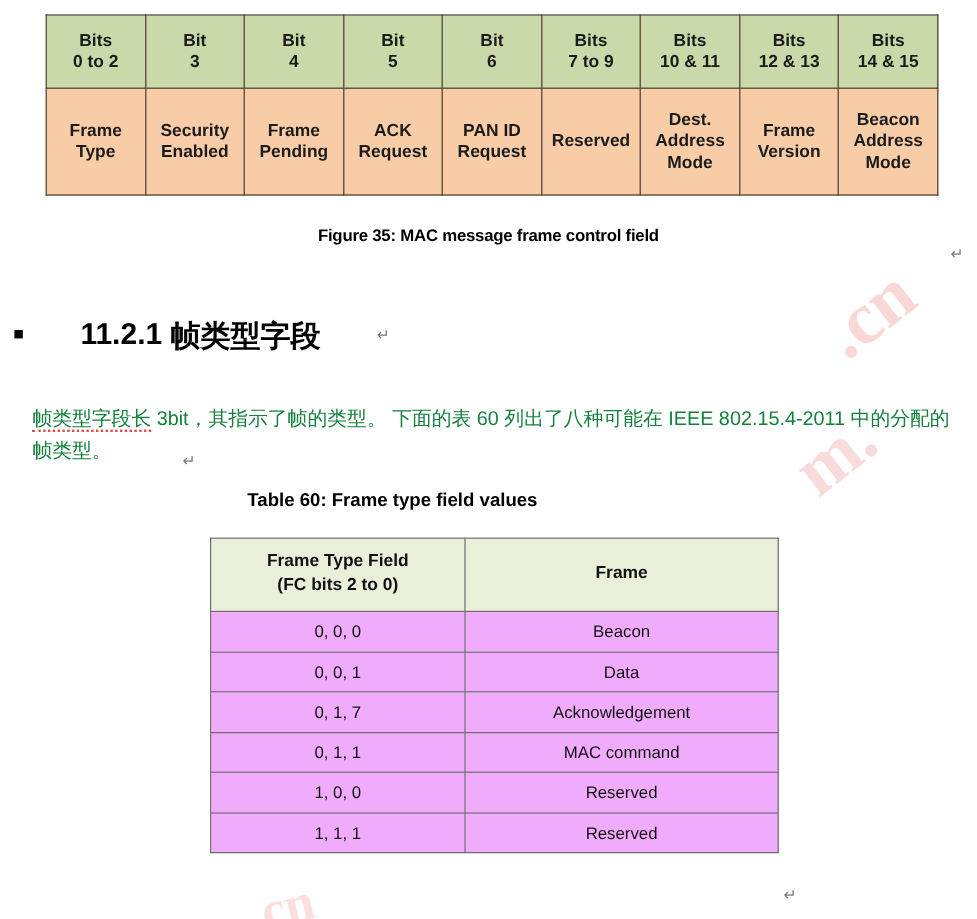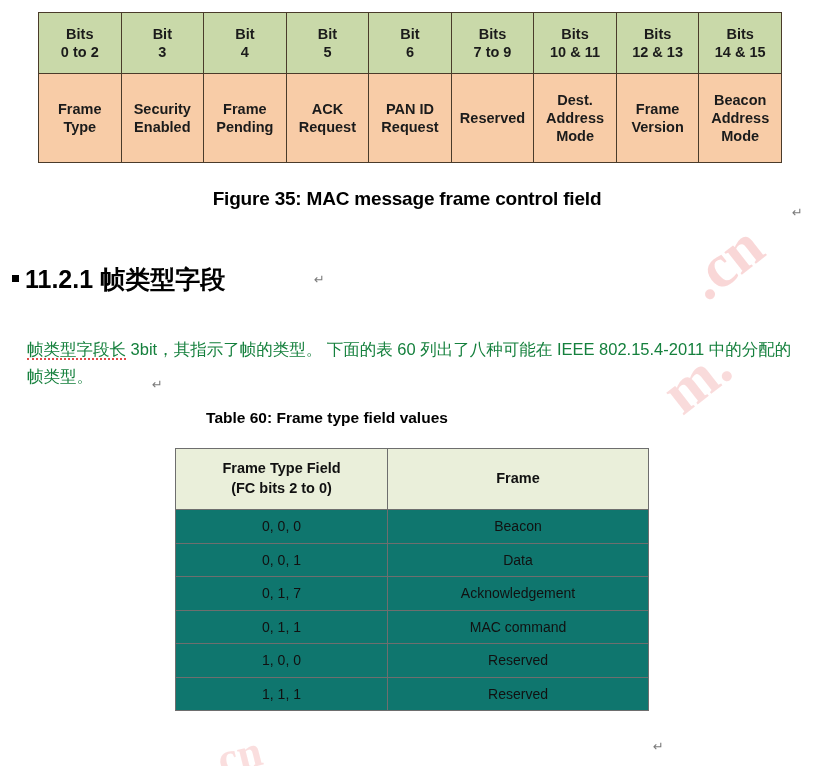--- a/index.html
+++ b/index.html
@@ -84,21 +84,21 @@
     height: 84px;
   }
 
   
   #figure-caption {
     position: absolute;
     left: 0;
     top: 188px;
     width: 814px;
     text-align: center;
-    font-size: 19px;
+    font-size: 14px;
     font-weight: 700;
     letter-spacing: -0.2px;
     color: #000;
     z-index: 2;
   }
 
   
   #section-heading {
     position: absolute;
     left: 12px;
@@ -112,21 +112,21 @@
     align-items: center;
   }
   #section-heading .bullet {
     display: inline-block;
     width: 7px;
     height: 7px;
     background: #000;
     margin-right: 6px;
     margin-bottom: 3px;
   }
-  #section-heading .num { margin-right: 7px; }
+  #section-heading .num { margin-right: 7px; margin-left: 42px; }
   #section-heading .cnttl { font-weight: 700; }
   #section-heading .en { margin-left: 2px; }
 
   
   #body-paragraph {
     position: absolute;
     left: 27px;
     top: 336px;
     width: 768px;
     font-size: 16.5px;
@@ -173,21 +173,21 @@
   }
   table.t60 thead th {
     background: #eaefda;
     font-size: 14.5px;
     font-weight: 700;
     height: 54px;
     line-height: 1.35;
     padding: 3px 2px;
   }
   table.t60 tbody td {
-    background: #0f766e;
+    background: #f0abfc;
     font-size: 14px;
     font-weight: 400;
     height: 30.5px;
     padding: 1px 2px;
   }
   table.t60 col.c1 { width: 212px; }
   table.t60 col.c2 { width: 261px; }
 
   
   .return-mark {

